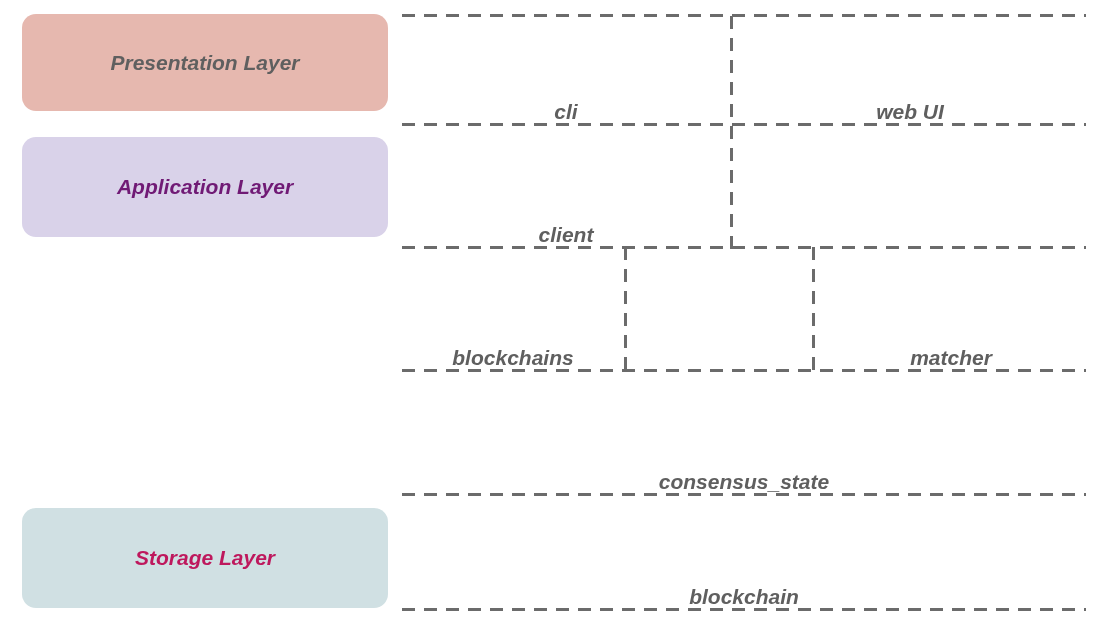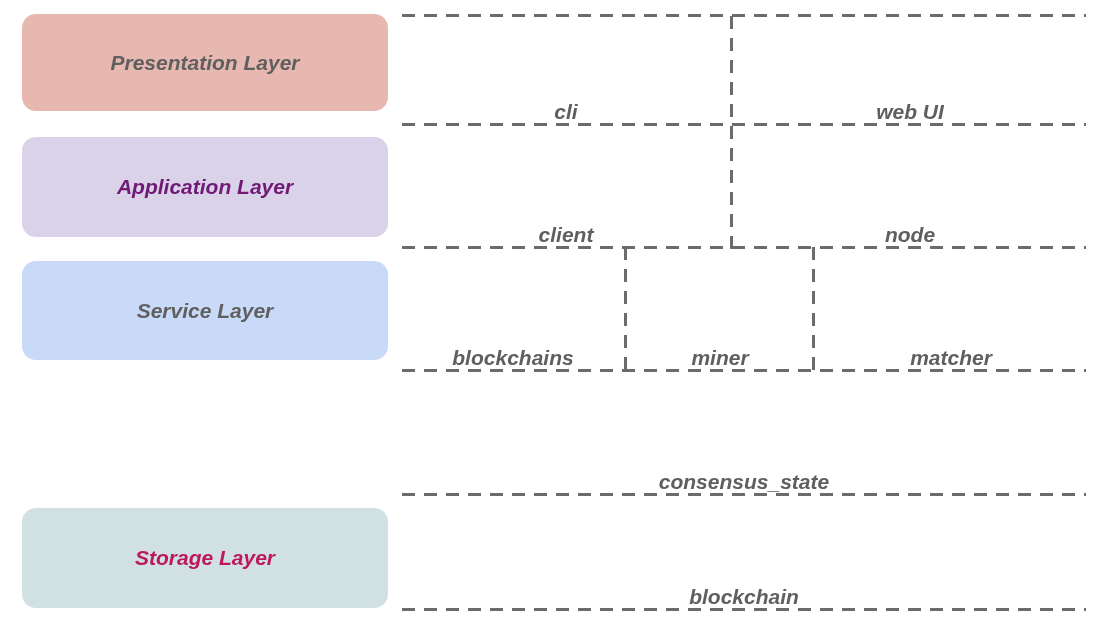--- a/index.html
+++ b/index.html
@@ -59,23 +59,20 @@
 <div class="canvas" style="background-color: rgb(255, 255, 255); color: rgb(95, 95, 95);">
 
   <div class="layer-box" style="top: 14px; height: 97px; background-color: rgb(230, 184, 175);">
     <span class="layer-label" style="color: rgb(95, 95, 95);">Presentation Layer</span>
   </div>
 
   <div class="layer-box" style="top: 137px; height: 100px; background-color: rgb(217, 210, 233);">
     <span class="layer-label" style="color: #701a75;">Application Layer</span>
   </div>
 
-  <div class="layer-box" style="top: 261px; height: 99px; background-color: rgb(201, 218, 248);">
-    <span class="layer-label" style="color: rgb(95, 95, 95);">Service Layer</span>
-  </div>
 
 
   <div class="layer-box" style="top: 508px; height: 100px; background-color: rgb(208, 224, 227);">
     <span class="layer-label" style="color: #be185d;">Storage Layer</span>
   </div>
 
   <div style="color: rgb(107, 107, 107);">
     <div class="hline" style="top:14px;"></div>
     <div class="hline" style="top:123px;"></div>
     <div class="hline" style="top:246px;"></div>
@@ -91,29 +88,23 @@
   <div class="cell" style="left:402px;top:16px;width:328px;height:108px;">
     <span class="cell-label">cli</span>
   </div>
   <div class="cell" style="left:734px;top:16px;width:352px;height:108px;">
     <span class="cell-label">web UI</span>
   </div>
 
   <div class="cell" style="left:402px;top:125px;width:328px;height:122px;">
     <span class="cell-label">client</span>
   </div>
-  <div class="cell" style="left:734px;top:125px;width:352px;height:122px;">
-    <span class="cell-label">node</span>
-  </div>
 
   <div class="cell" style="left:402px;top:248px;width:222px;height:122px;">
     <span class="cell-label">blockchains</span>
-  </div>
-  <div class="cell" style="left:628px;top:248px;width:184px;height:122px;">
-    <span class="cell-label">miner</span>
   </div>
   <div class="cell" style="left:816px;top:248px;width:270px;height:122px;">
     <span class="cell-label">matcher</span>
   </div>
 
   <div class="cell" style="left:402px;top:371px;width:684px;height:123px;">
     <span class="cell-label">consensus_state</span>
   </div>
 
   <div class="cell" style="left:402px;top:495px;width:684px;height:114px;">

